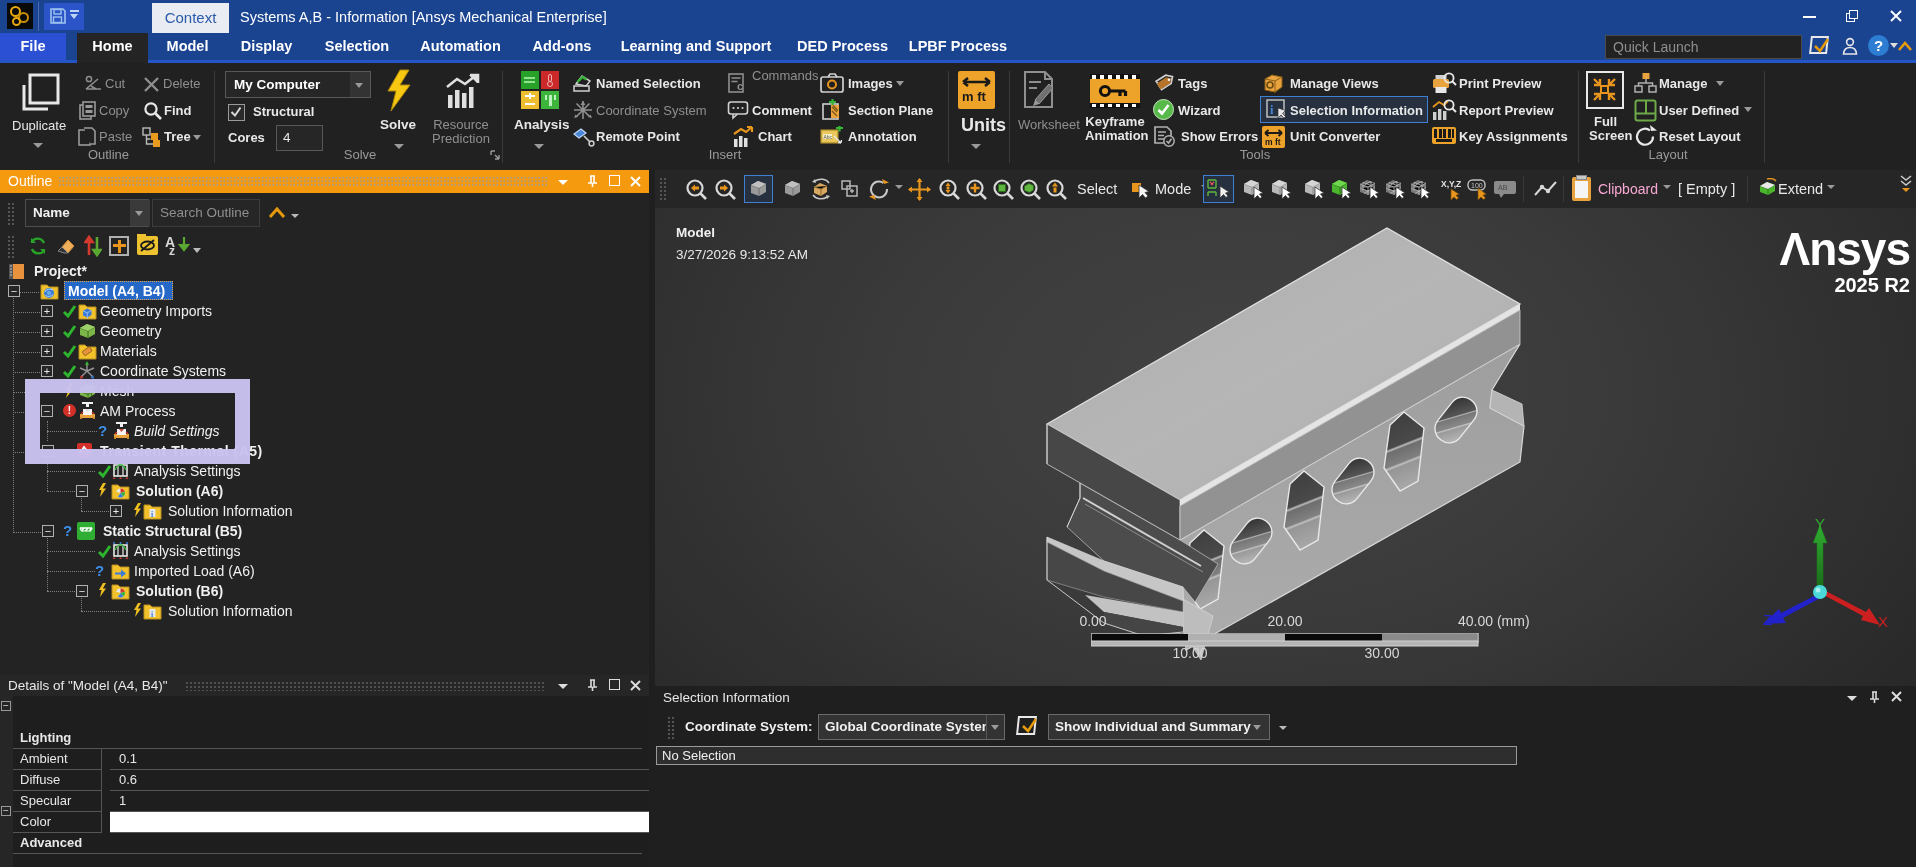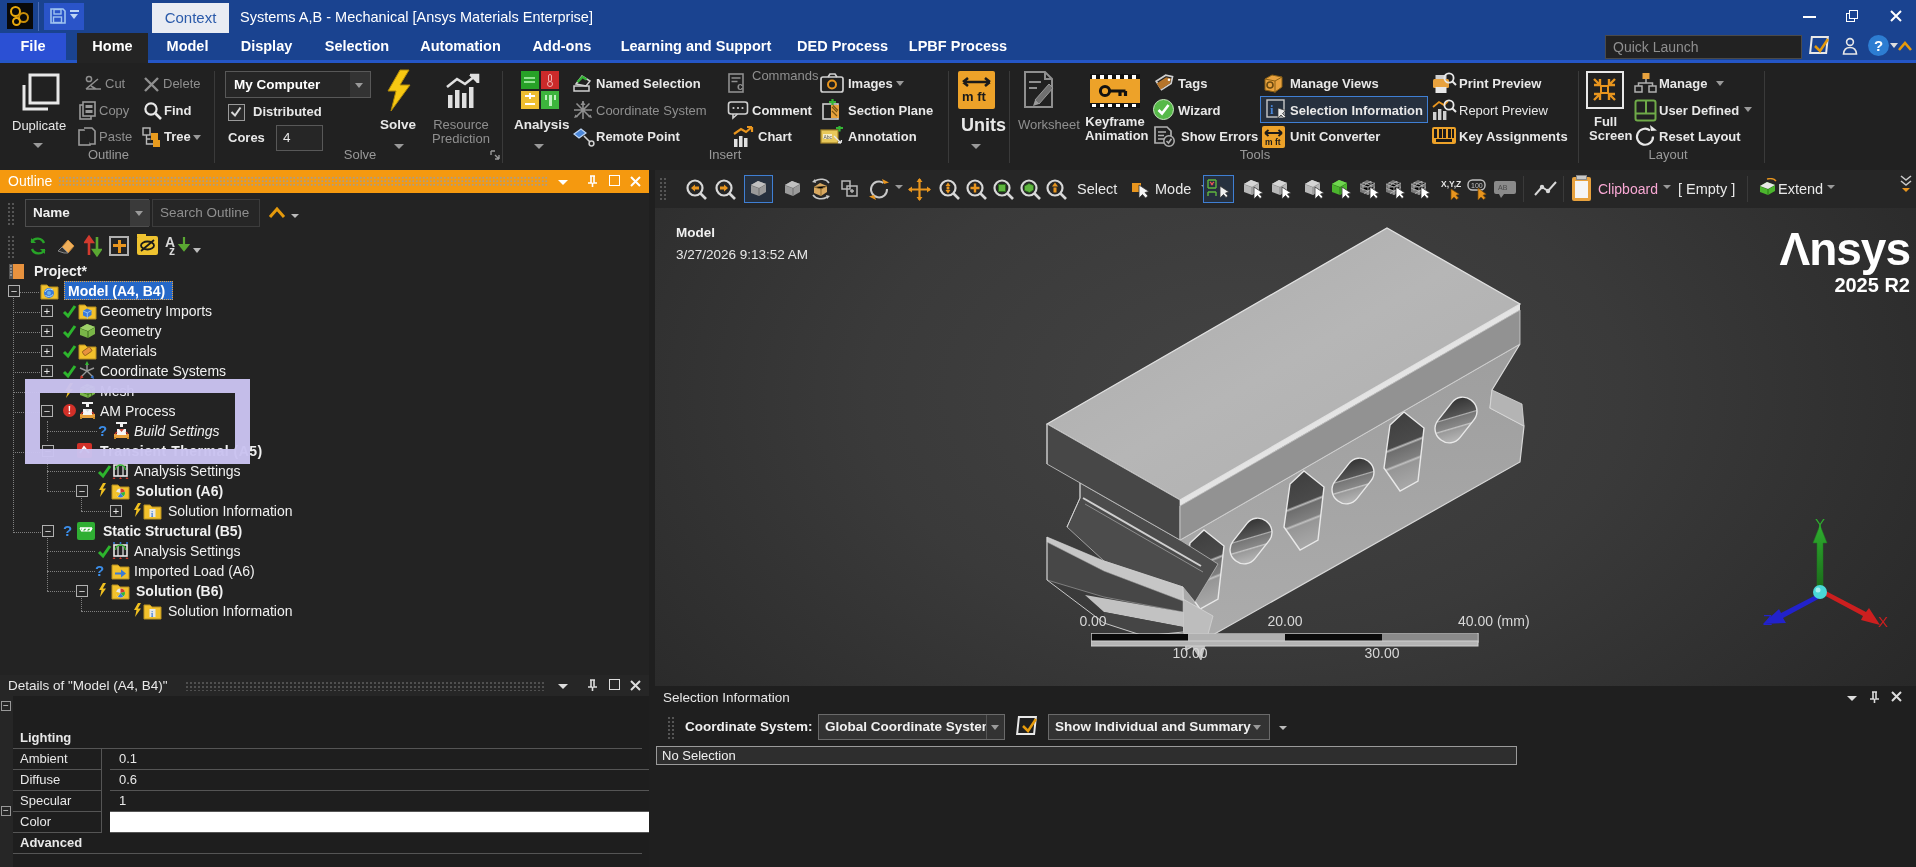--- a/index.html
+++ b/index.html
@@ -60,21 +60,21 @@
       <svg class="abs" style="left:5px;top:4px;" width="18" height="18" viewBox="0 0 18 18">
         <path d="M2 2 h12 l2 2 v12 h-14 z" fill="none" stroke="#9fc3ef" stroke-width="1.6"></path>
         <rect x="5" y="2.5" width="7" height="4.5" fill="none" stroke="#9fc3ef" stroke-width="1.4"></rect>
         <rect x="4.5" y="10" width="8" height="5.5" fill="none" stroke="#9fc3ef" stroke-width="1.4"></rect>
       </svg>
       <div class="abs" style="left:26px;top:7px;width:9px;height:2px;background:#bdd5f5;"></div>
       <div class="abs" style="left:26px;top:11px;border-left:4.5px solid transparent;border-right:4.5px solid transparent;border-top:5px solid #bdd5f5;"></div>
     </div>
 
     <div class="abs" style="left:152px;top:3px;width:77px;height:30px;background:#e9ecf3;color:#2a5aaa;font-size:15px;text-align:center;line-height:30px;">Context</div>
-    <div class="abs" style="left:240px;top:0;height:33px;line-height:34px;color:#fff;font-size:14.5px;">Systems A,B - Mechanical [Ansys Materials Enterprise]</div>
+    <div class="abs" style="left:240px;top:0;height:33px;line-height:34px;color:#fff;font-size:14.5px;">Systems A,B - Information [Ansys Mechanical Enterprise]</div>
 
     <div class="abs" style="left:1803px;top:16px;width:13px;height:2px;background:#fff;"></div>
     <div class="abs" style="left:1846px;top:13px;width:9px;height:9px;border:1.5px solid #fff;"></div>
     <div class="abs" style="left:1849px;top:10px;width:9px;height:9px;border:1.5px solid #fff;background:#1a4390;"></div>
     <svg class="abs" style="left:1889px;top:9px;" width="14" height="14" viewBox="0 0 14 14">
         <path d="M2 2 L12 12 M12 2 L2 12" stroke="#fff" stroke-width="2"></path>
       </svg>
   </div>
   <div class="abs" id="menubar">
     <div class="abs" style="left:0;top:0;width:66px;height:27px;background:#2b50d4;color:#fff;font-size:14.5px;font-weight:bold;text-align:center;line-height:27px;">File</div>
@@ -153,21 +153,21 @@
     <div class="abs" style="left:225px;top:8px;width:146px;height:27px;background:#262626;border:1px solid #585858;">
       <div class="abs" style="left:8px;top:0;line-height:25px;color:#fff;font-size:13.5px;font-weight:bold;">My Computer</div>
       <div class="abs" style="left:124px;top:0;width:20px;height:25px;background:#333;"></div>
       <div class="abs" style="left:129px;top:11px;border-left:4.5px solid transparent;border-right:4.5px solid transparent;border-top:5px solid #9a9a9a;"></div>
     </div>
     <div class="abs" style="left:228px;top:41px;width:17px;height:17px;background:#2a2a2a;border:1.6px solid #9a9a9a;">
       <svg width="14" height="14" viewBox="0 0 14 14" style="position:absolute;left:0;top:0;">
           <path d="M2.5 7 L6 10.5 L11.5 2.5" stroke="#d8d8d8" stroke-width="2" fill="none"></path>
         </svg>
     </div>
-    <div class="rlbl" style="left:253px;top:42px;font-weight:bold;">Distributed</div>
+    <div class="rlbl" style="left:253px;top:42px;font-weight:bold;">Structural</div>
     <div class="rlbl" style="left:228px;top:68px;font-weight:bold;">Cores</div>
     <div class="abs" style="left:276px;top:62px;width:47px;height:26px;background:#262626;border:1px solid #585858;color:#e8e8e8;font-size:13.5px;line-height:24px;padding-left:6px;">4</div>
     <svg class="abs" style="left:383px;top:6px;" width="32" height="46" viewBox="0 0 32 46">
       <path d="M17 1 L5 22 L13 22 L8 42 L27 16 L17 16 L26 1 Z" fill="#f7c812" stroke="#b08908" stroke-width="1"></path>
     </svg>
     <div class="rlbl" style="left:380px;top:55px;font-weight:bold;font-size:13.5px;">Solve</div>
     <div class="abs" style="left:394px;top:81px;border-left:5px solid transparent;border-right:5px solid transparent;border-top:5px solid #9a9a9a;"></div>
     <svg class="abs" style="left:443px;top:10px;" width="38" height="38" viewBox="0 0 38 38">
       <rect x="5" y="22" width="4.5" height="13" fill="#e0e0e0"></rect>
       <rect x="12" y="17" width="4.5" height="18" fill="#e0e0e0"></rect>
@@ -345,21 +345,21 @@
     </svg>
     <div class="rlbl" style="left:1459px;top:14px;font-weight:bold;">Print Preview</div>
     <svg class="abs" style="left:1432px;top:36px;" width="25" height="23" viewBox="0 0 25 23">
       <rect x="1" y="13" width="3.4" height="8" fill="#d0d0d0"></rect>
       <rect x="6" y="10" width="3.4" height="11" fill="#d0d0d0"></rect>
       <rect x="11" y="12" width="3.4" height="9" fill="#d0d0d0"></rect>
       <path d="M1 8 L7 3 L12 6 L16 2" fill="none" stroke="#e8951e" stroke-width="1.8"></path>
       <circle cx="17" cy="6" r="4.6" fill="none" stroke="#e8e8e8" stroke-width="1.8"></circle>
       <path d="M20.5 9.5 L24 13" stroke="#e8e8e8" stroke-width="2"></path>
     </svg>
-    <div class="rlbl" style="left:1459px;top:41px;font-weight:normal;">Report Preview</div>
+    <div class="rlbl" style="left:1459px;top:41px;font-weight:bold;">Report Preview</div>
     <div class="abs" style="left:1432px;top:64px;width:24px;height:17px;background:#eda229;border-radius:2px;">
       <div class="abs" style="left:2px;top:2px;width:20px;height:9px;background:repeating-linear-gradient(90deg,#1a1a1a 0 3px,#eda229 3px 4.5px);"></div>
       <div class="abs" style="left:4px;top:12px;width:16px;height:2.5px;background:#1a1a1a;"></div>
     </div>
     <div class="rlbl" style="left:1459px;top:67px;font-weight:bold;">Key Assignments</div>
     <div class="rsep" style="left:1578px;top:8px;"></div>
 
     <div class="abs" style="left:1586px;top:8px;width:38px;height:38px;border:2.5px solid #e8e8e8;">
       <svg class="abs" style="left:2px;top:2px;" width="29" height="29" viewBox="0 0 29 29">
         <path d="M10 10 L4 4 M10 10 h-6 M10 10 v-6" stroke="#e8951e" stroke-width="2.4" fill="none"></path>

